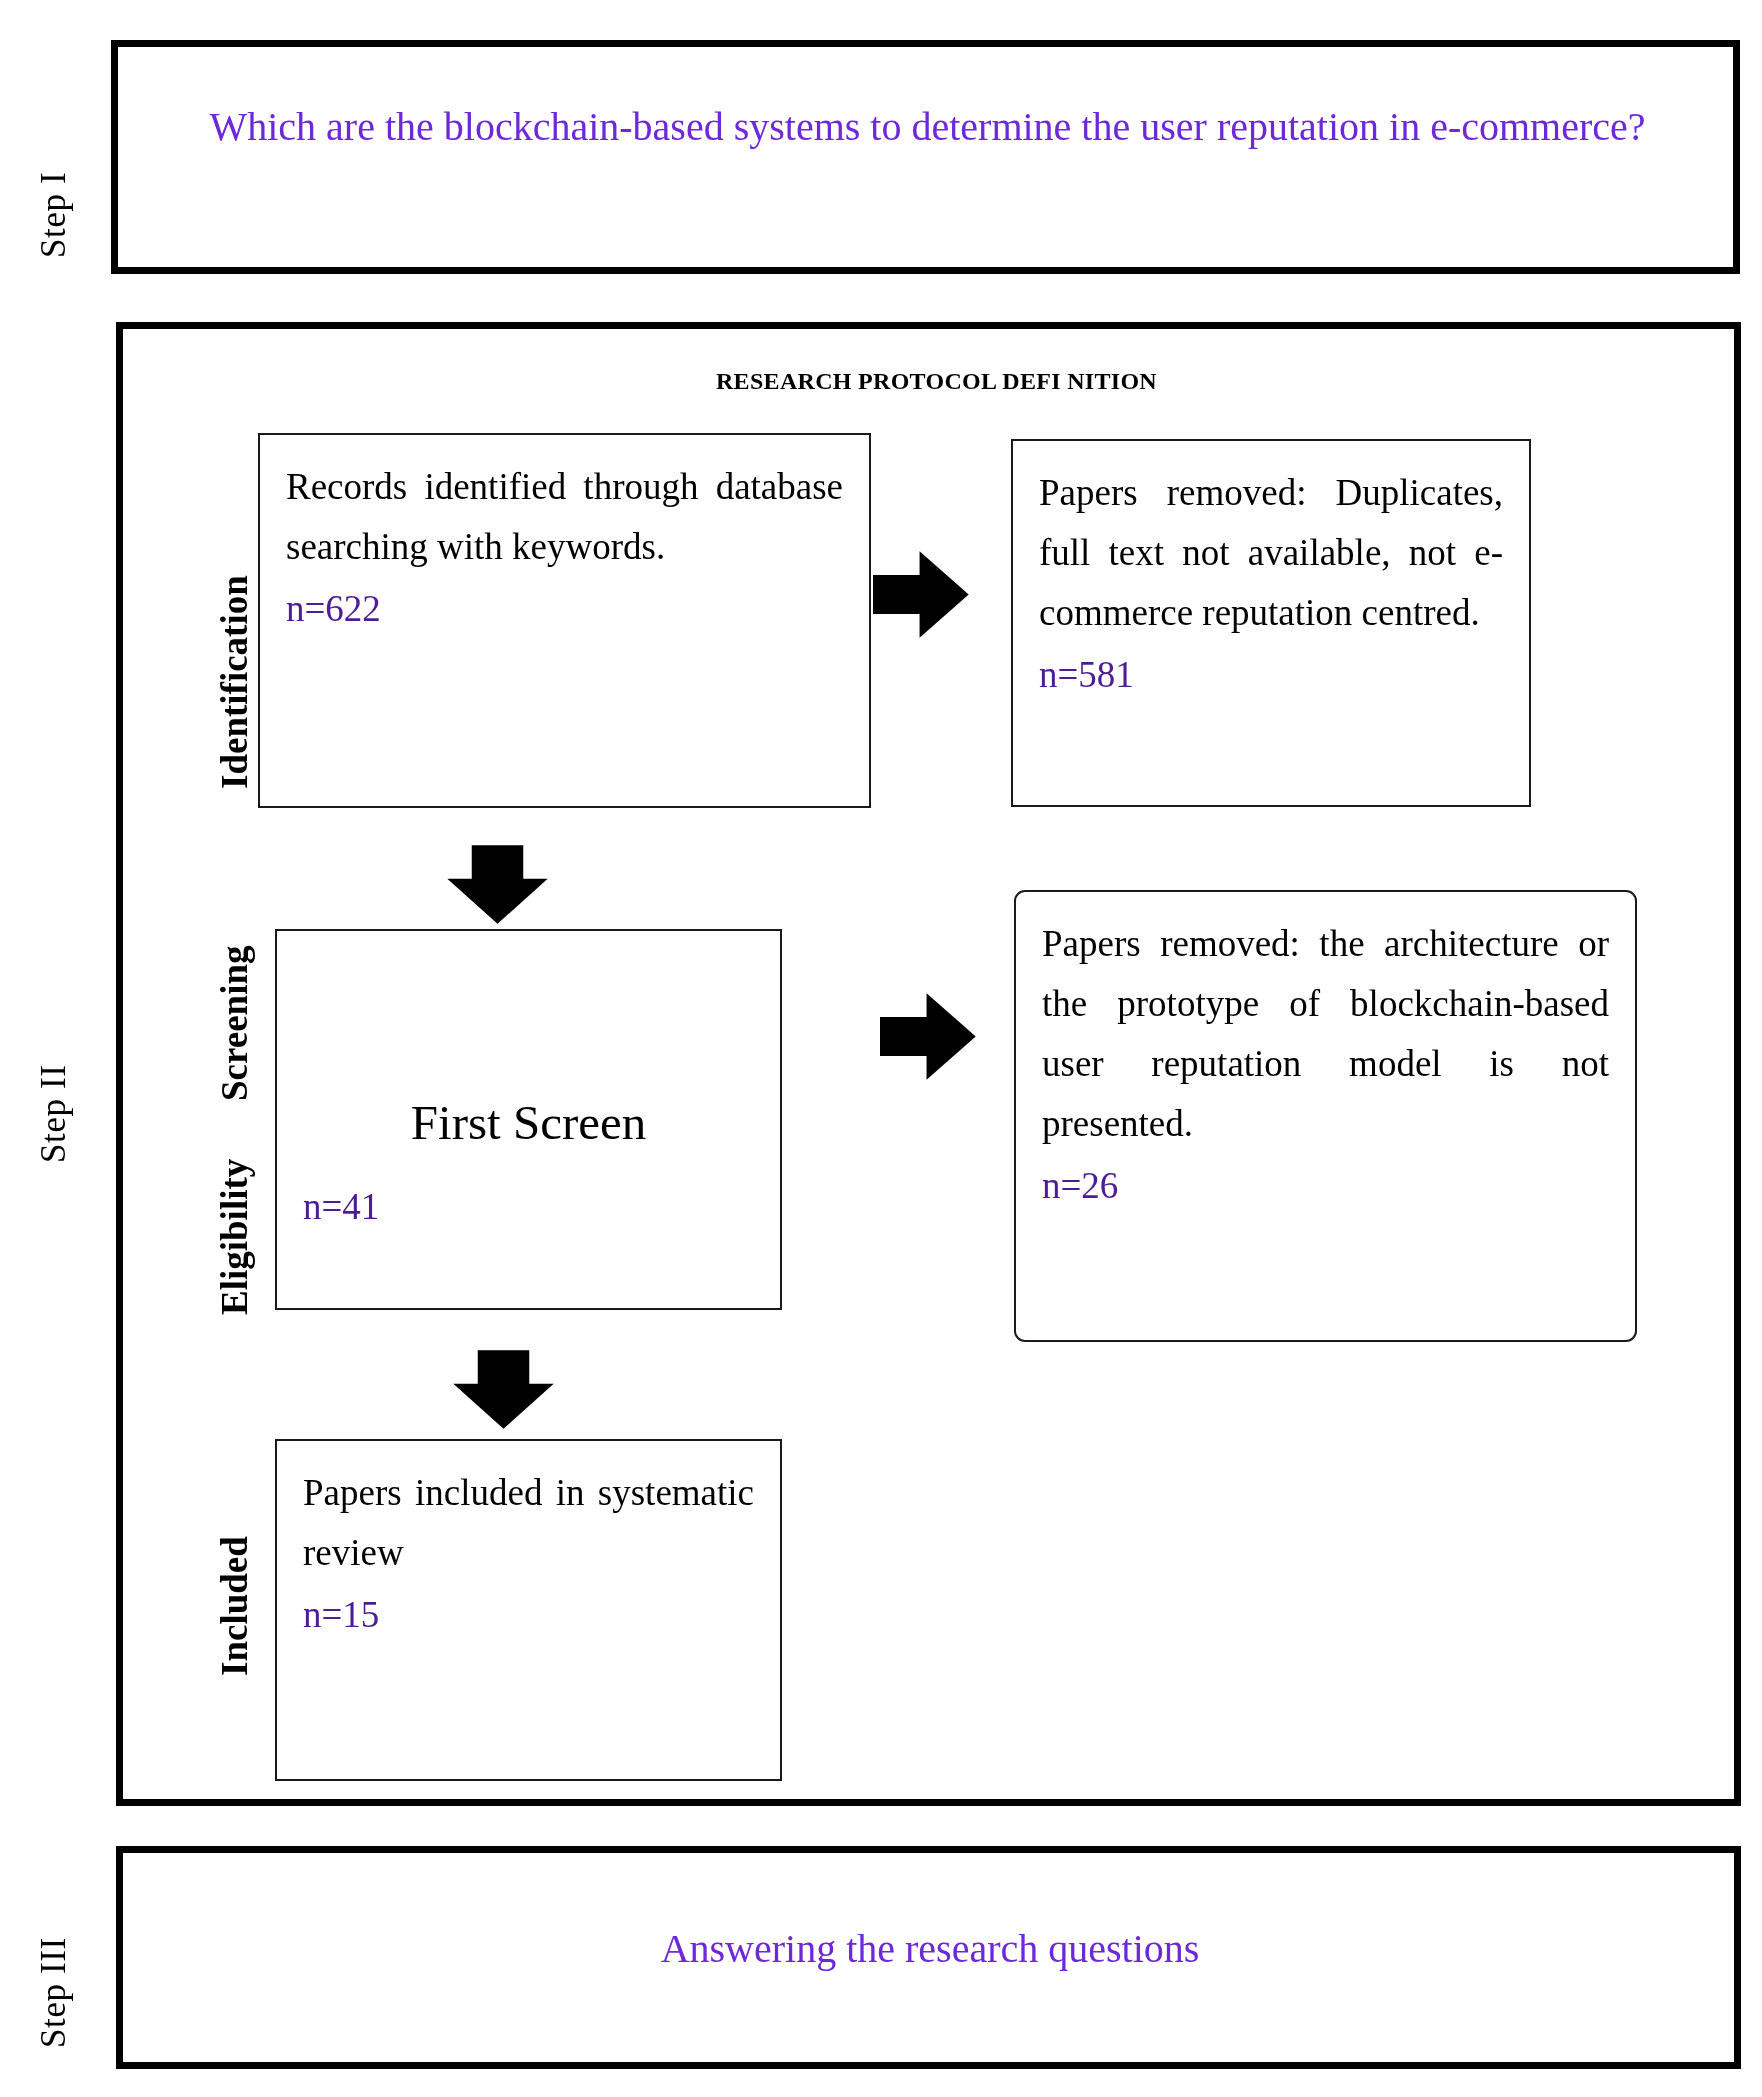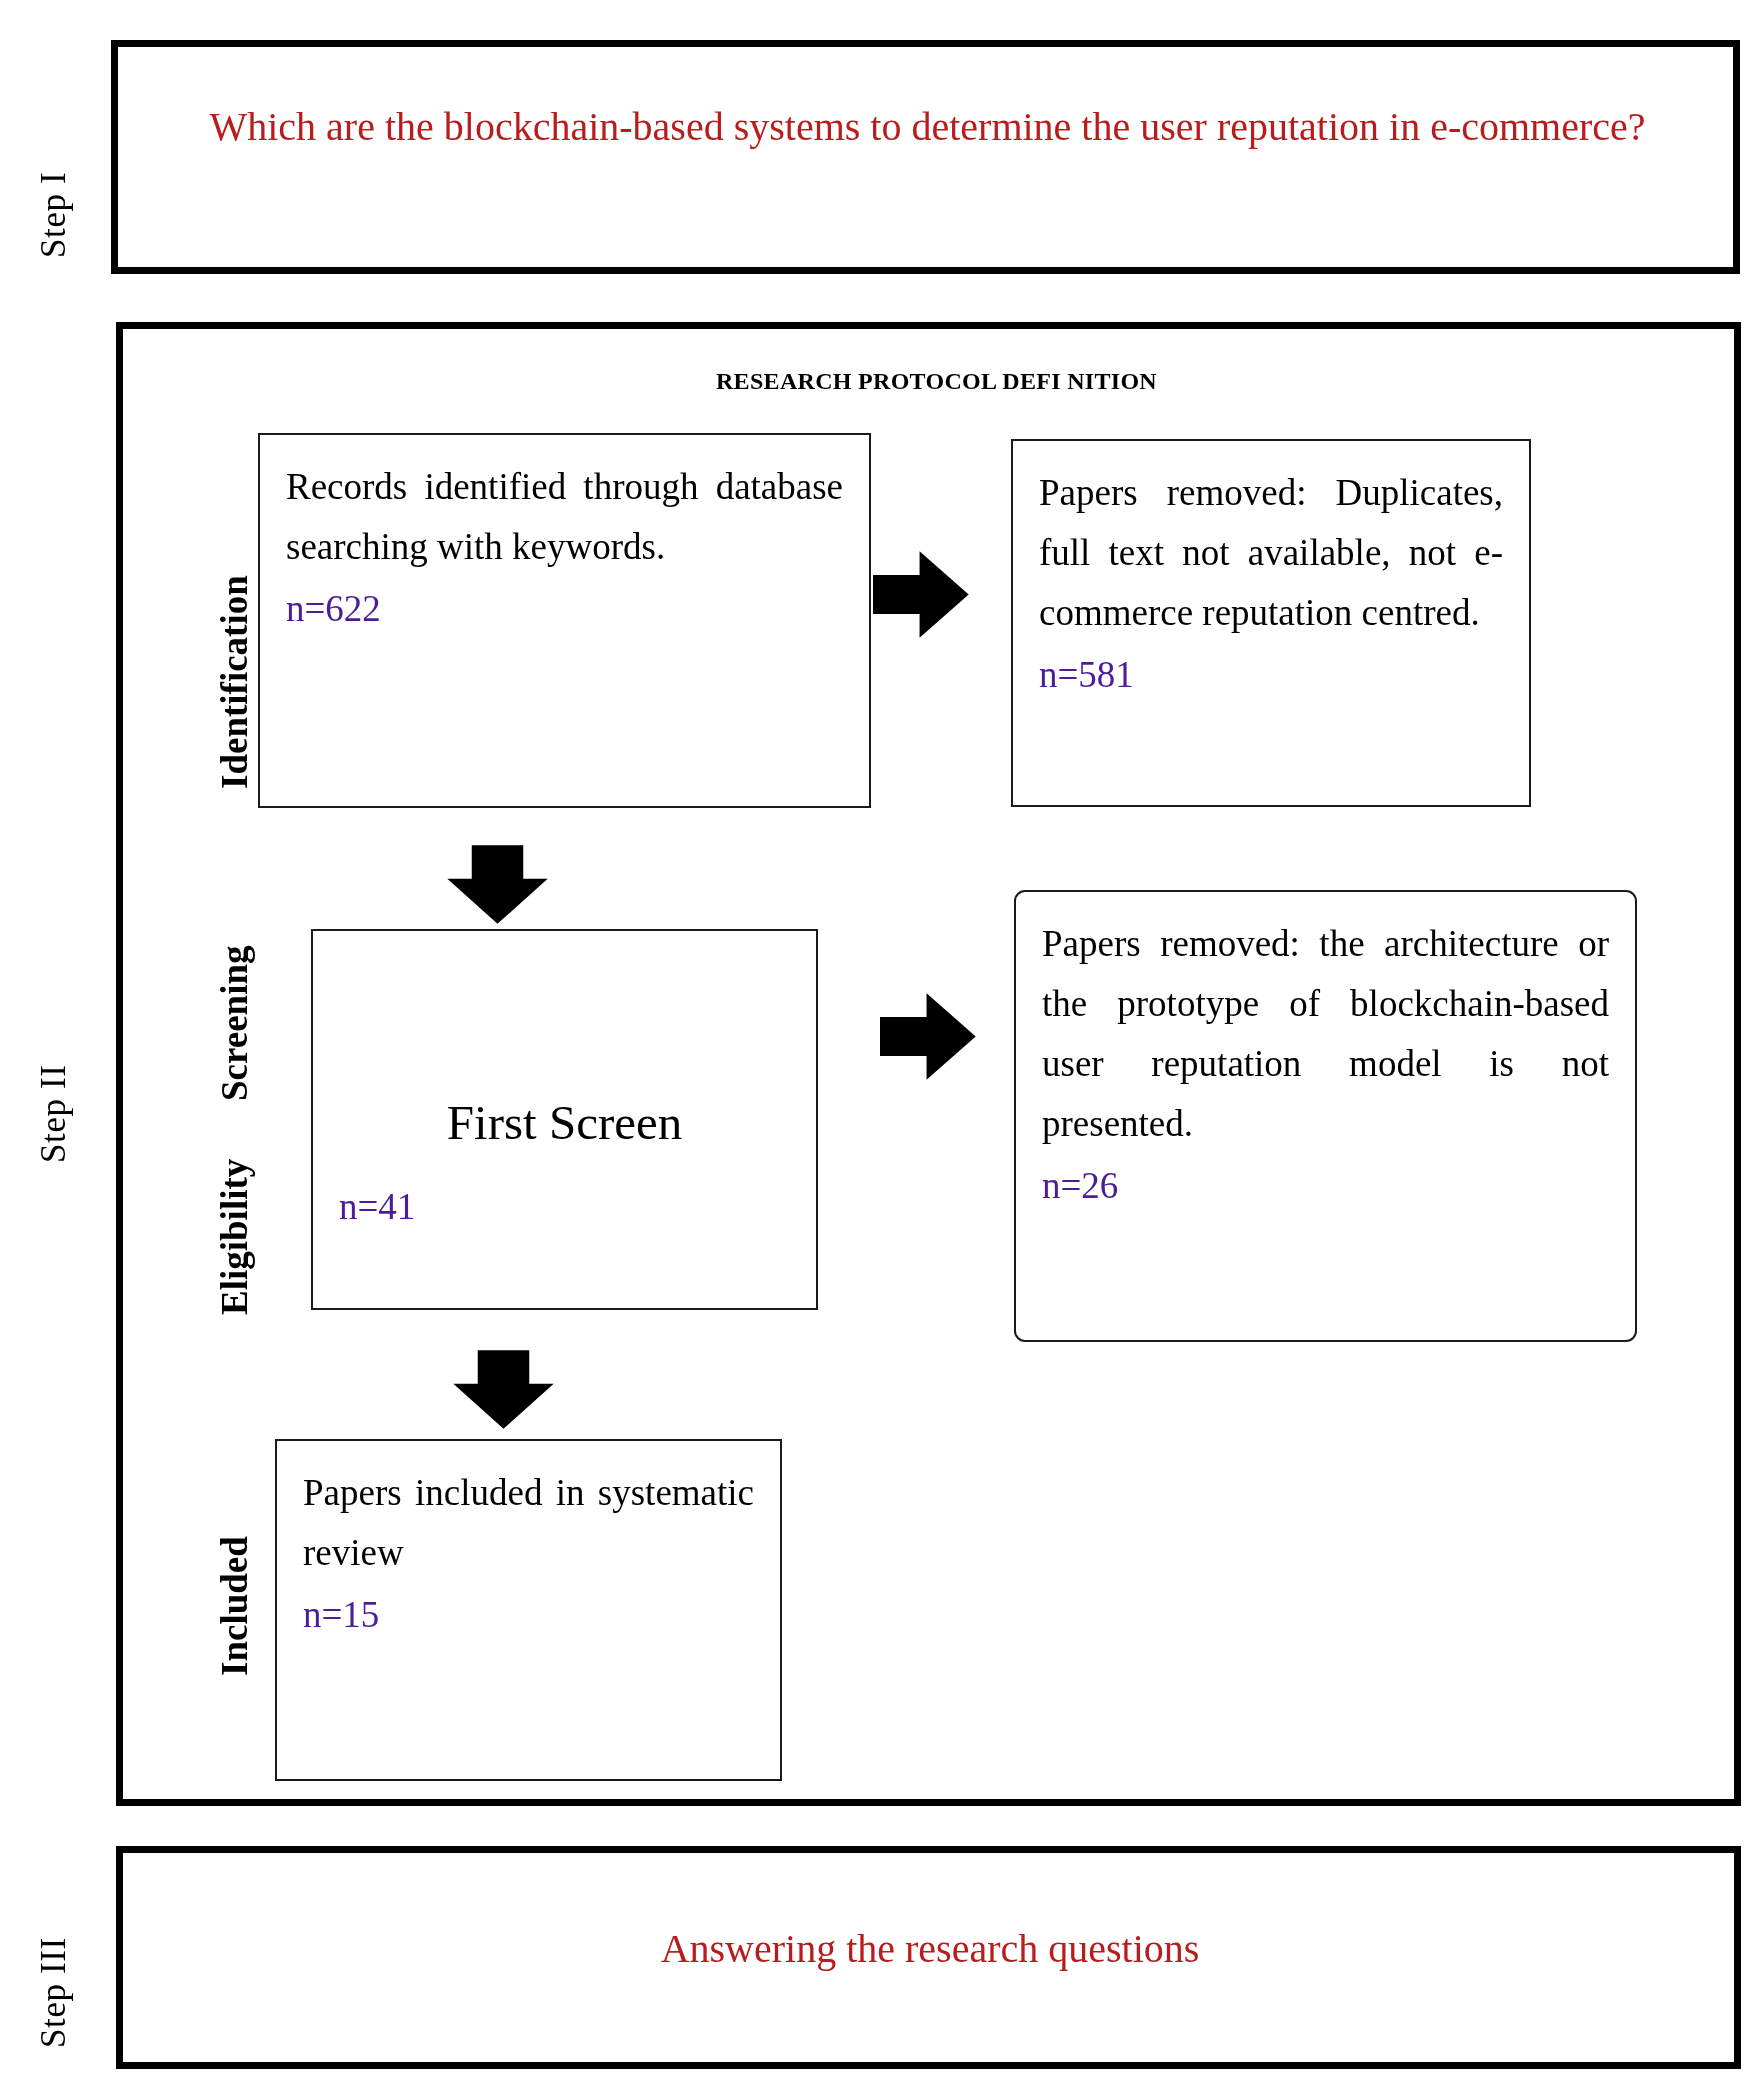--- a/index.html
+++ b/index.html
@@ -85,21 +85,21 @@
     letter-spacing: 0.3px;
     text-align: center;
     color: #000;
   }
 
   .step-body-text {
     position: absolute;
     font-size: 40px;
     line-height: 1.85;
     text-align: center;
-    color: #b91c1c;
+    color: #6d28d9;
   }
 
   .arrow-svg { position: absolute; }
 </style>
 </head>
 <body>
 
 <div class="step-label" style="left:34px; top:258px; font-size:35px;">Step I</div>
 
 <div class="step-frame" style="left:111px; top:40px; width:1629px; height:234px;">
@@ -132,21 +132,21 @@
 
 <div class="node-box" style="left:1011px; top:439px; width:520px; height:368px;">
   <div class="node-text">Papers removed: Duplicates, full text not available, not e-commerce reputation centred.</div>
   <div class="node-count">n=581</div>
 </div>
 
 <svg class="arrow-svg" style="left:446px; top:845px;" width="103" height="81" viewBox="0 0 160 125">
   <polygon points="40,0 120,0 120,52 158,52 80,122 2,52 40,52" fill="#000000"></polygon>
 </svg>
 
-<div class="node-box" style="left:275px; top:929px; width:507px; height:381px; padding-top:0;margin-left:36px;">
+<div class="node-box" style="left:275px; top:929px; width:507px; height:381px; padding-top:0;">
   <div style="height:155px;"></div>
   <div class="big-center">First Screen</div>
   <div class="node-count" style="margin-top:17px;">n=41</div>
 </div>
 
 <svg class="arrow-svg" style="left:880px; top:988px;" width="97" height="97" viewBox="0 0 150 150">
   <polygon points="0,45 72,45 72,8 148,75 72,142 72,105 0,105" fill="#000000"></polygon>
 </svg>
 
 <div class="node-box" style="left:1014px; top:890px; width:623px; height:452px;border-radius:11px;">

